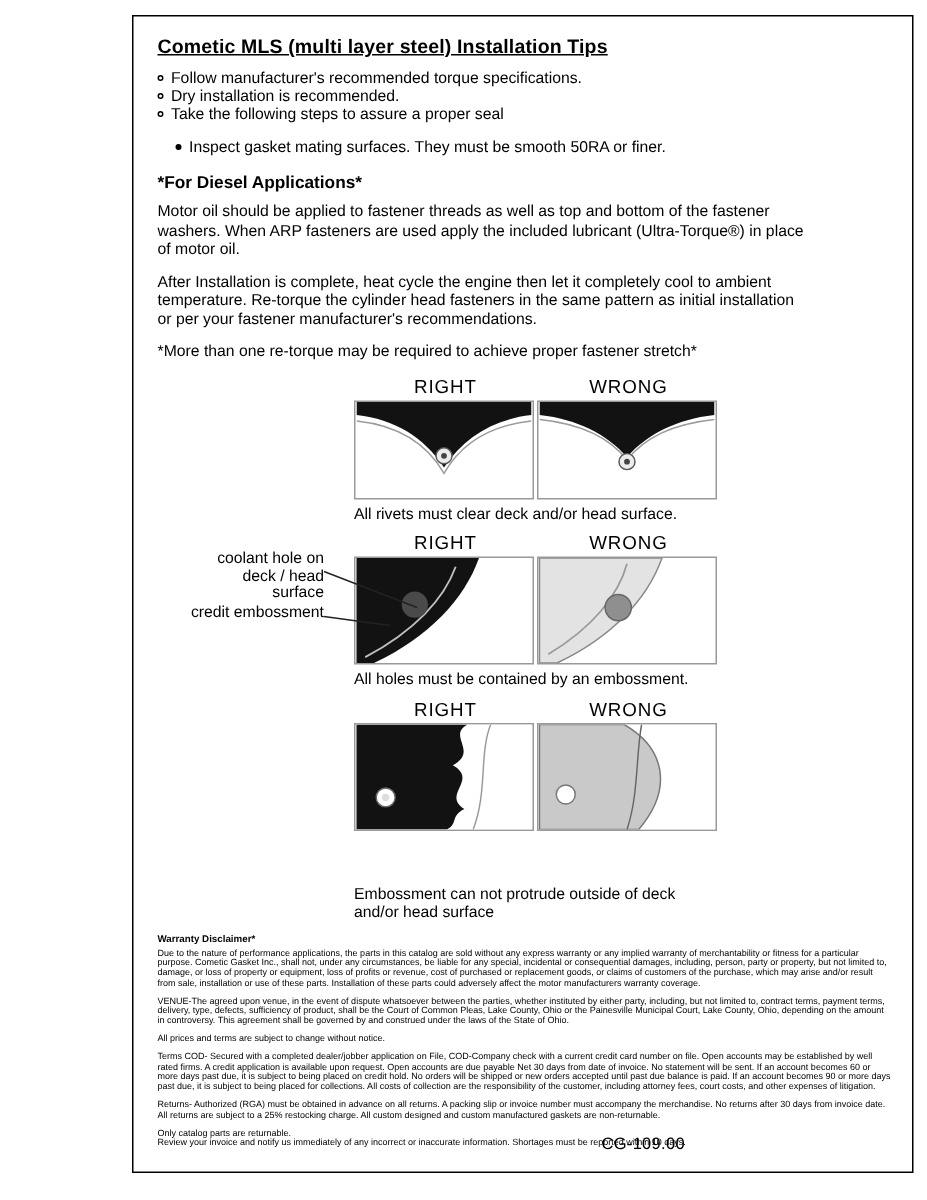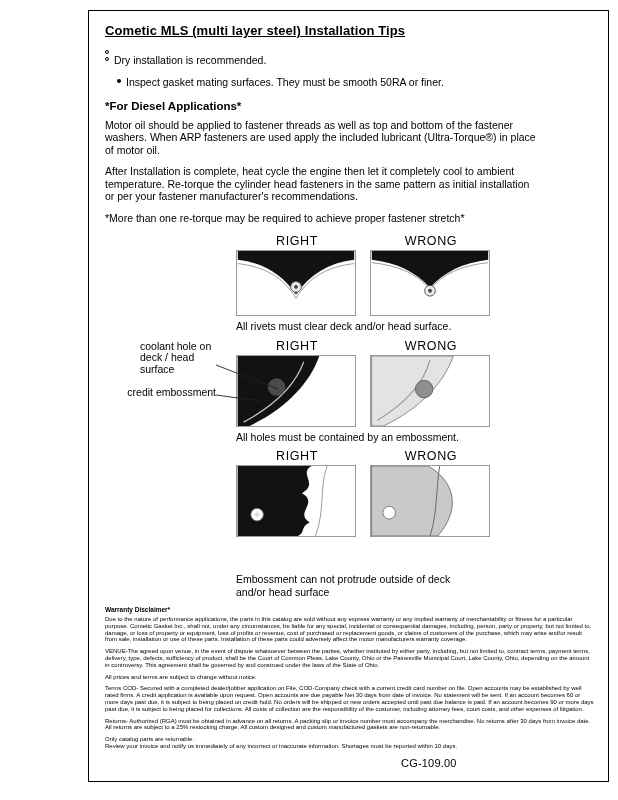--- a/index.html
+++ b/index.html
@@ -30,31 +30,31 @@
     margin:3.5px 5px 0 0; flex:none;
   }
   .subgroup { margin-top:10px; }
 
   .h2 { font-size:11.5px; font-weight:bold; margin:12px 0 7px 0; }
   .para { font-size:10.5px; line-height:12.5px; width:434px; margin:0 0 9px 0; }
   .note { font-size:10.5px; line-height:12.5px; margin:2px 0 10px 0; }
 
   .figrow { margin-left:131px; margin-bottom:6px; }
   .figrow.rel { position:relative; }
-  .figpair { display:flex; gap:12px; }
+  .figpair { display:flex; }
   .figcol { width:122px; }
   .figlabel { text-align:center; font-size:12.5px; letter-spacing:0.6px; margin-bottom:2px; }
   .figimg { display:block; width:120px; border:1px solid #999; background:#fff; }
   .h66 { height:66px; } .h72 { height:72px; }
   .figcaption { font-size:10.5px; line-height:12.5px; margin-top:4px; }
   .capw { width:240px;margin-top:36px; }
 
   .callout1 {
-    position:absolute; left:-96px; top:2px; width:76px;
-    text-align:left; font-size:10.5px; line-height:11.5px;
+    position:absolute; left:-96px; top:12px; width:76px;
+    text-align:right; font-size:10.5px; line-height:11.5px;
   }
   .callout2 {
     position:absolute; left:-118px; top:48px; width:98px;
     text-align:right; font-size:10.5px; line-height:11.5px;
   }
   .callout-lines {
     position:absolute; left:-22px; top:0; width:90px; height:80px;
     pointer-events:none;
   }
 
@@ -72,24 +72,29 @@
 
 <div class="page">
   <div class="frame">
     <div class="content">
 
       <div class="title">Cometic MLS (multi layer steel) Installation Tips</div>
 
       <div>
         <div class="tip">
           <span class="marker-circle"></span>
+          <span>Follow manufacturer's recommended torque specifications.</span>
         </div>
         <div class="tip">
           <span class="marker-circle"></span>
           <span>Dry installation is recommended.</span>
+        </div>
+        <div class="tip">
+          <span class="marker-circle"></span>
+          <span>Take the following steps to assure a proper seal</span>
         </div>
         <div class="subgroup">
           <div class="tip sub">
             <span class="marker-dot"></span>
             <span>Inspect gasket mating surfaces.  They must be smooth 50RA or finer.</span>
           </div>
         </div>
       </div>
 
       <div class="h2">*For Diesel Applications*</div>

